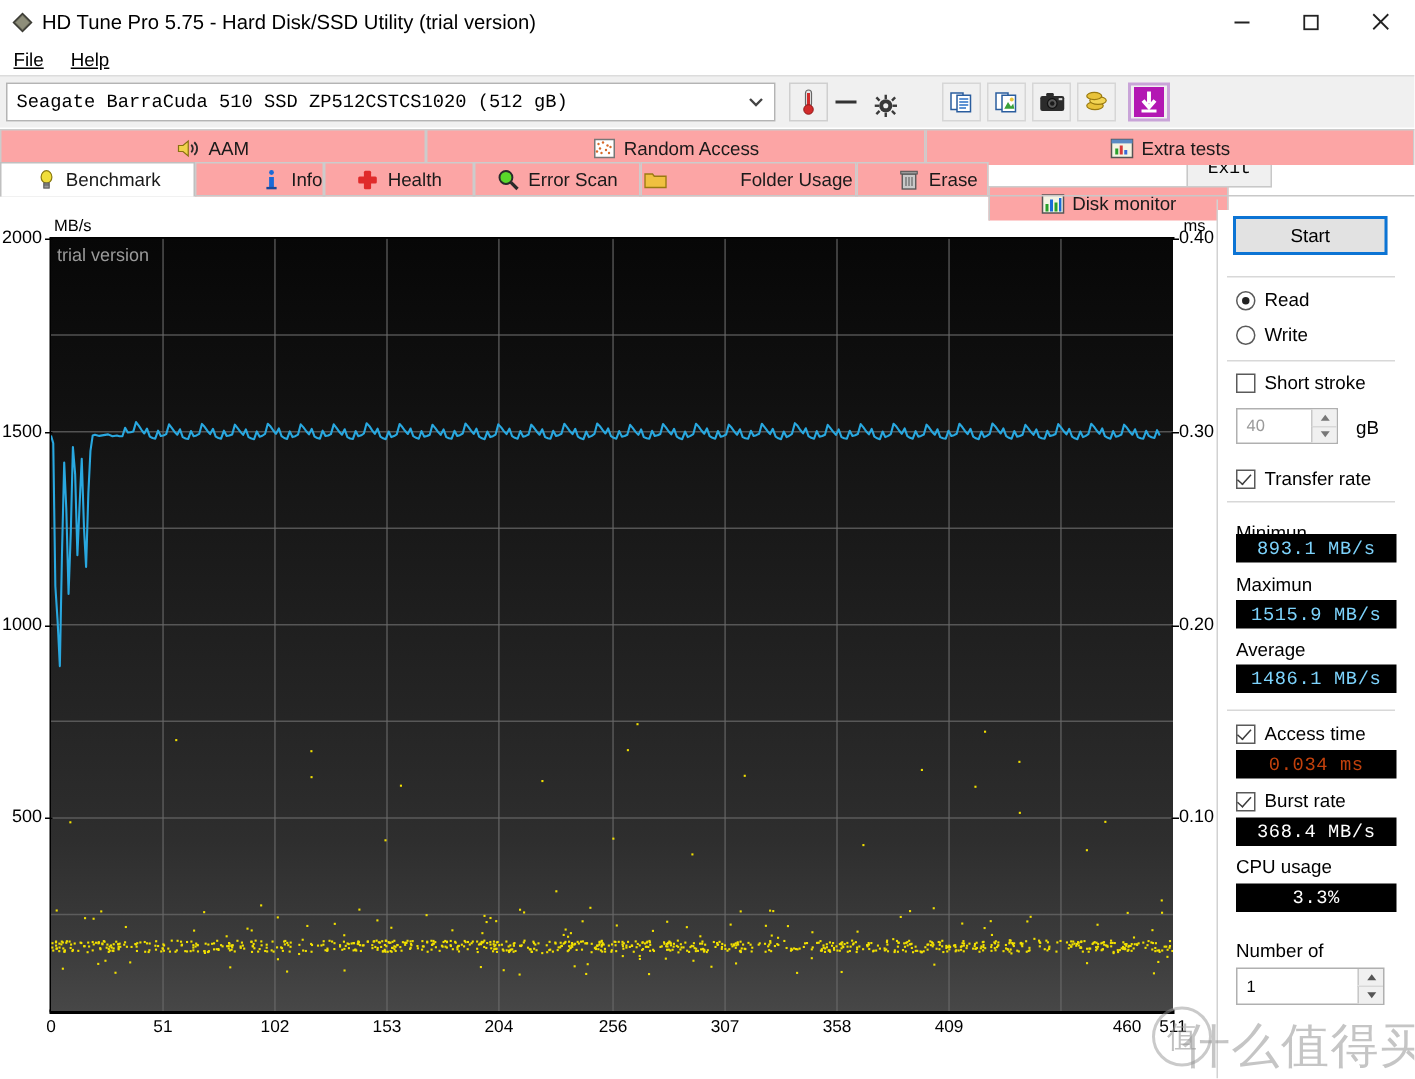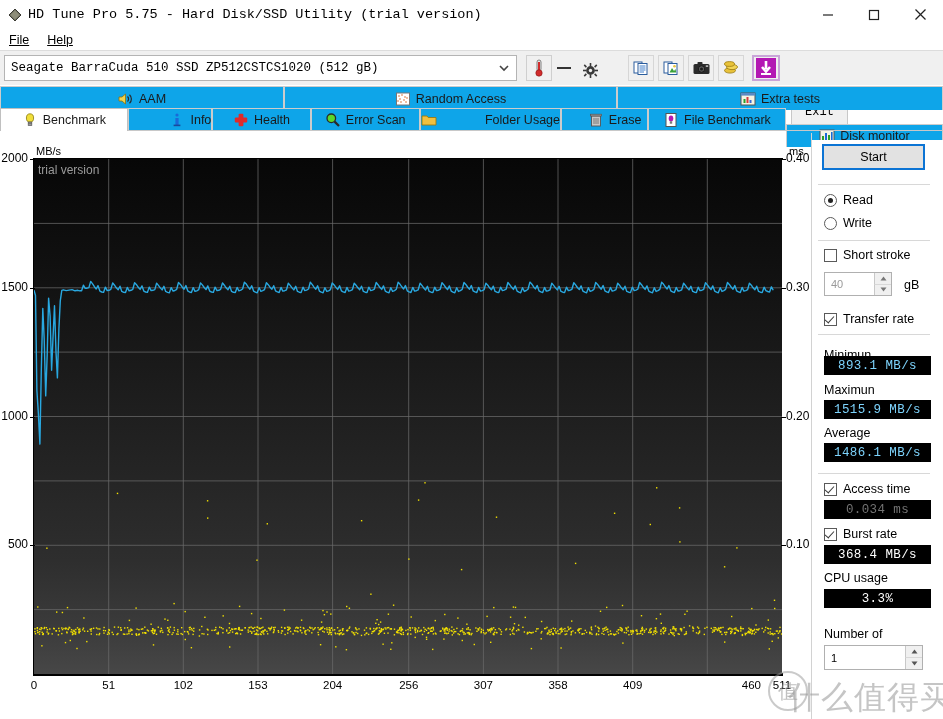--- a/index.html
+++ b/index.html
@@ -19,21 +19,21 @@
     position: absolute; left: 0; top: 0; width: 943px; height: 29px;
     background: #ffffff;
     display: flex; align-items: center;
   }
   .title-icon {
     width: 16px; height: 16px; margin-left: 7px; margin-right: 5px;
     flex: 0 0 auto; position: relative;
   }
   .title-text {
     font-size: 13.5px; color: #000; white-space: nowrap;
-    font-family: Liberation Mono, monospace;
+    font-family: Liberation Sans, sans-serif;
   }
   .win-buttons { position: absolute; right: 0; top: 0; height: 29px; display: flex; }
   .win-btn {
     width: 46px; height: 29px; display: flex; align-items: center; justify-content: center;
     background: transparent;
   }
   .win-btn svg { display: block; }
 
   
   .menubar {
@@ -87,21 +87,21 @@
     display: flex;
   }
   .tabrow-bot {
     position: absolute; left: 0; top: 108px; width: 943px; height: 23px;
     display: flex;
   }
   .tab {
     height: 100%;
     border: 1px solid #cccccc;
     border-bottom: none;
-    background: #0ea5e9;
+    background: #fca5a5;
     display: flex; align-items: center; justify-content: center;
     font-size: 12.5px; color: #1a1a1a; gap: 5px;
     position: relative;
   }
   .tab.active {
     background: #ffffff;
     border-color: #c0c0c0;
     z-index: 5;
   }
   .tab-icon { width: 16px; height: 16px; display: block; flex: 0 0 auto; }
@@ -202,21 +202,21 @@
     position: absolute; left: 12px; font-size: 12.5px; color: #000; white-space: nowrap;
   }
   .valbox {
     position: absolute; left: 12px; width: 107px; height: 19px;
     background: #000000;
     display: flex; align-items: center; justify-content: center;
     font-family: "Liberation Mono", monospace; font-size: 12.5px;
     letter-spacing: 0.4px;
   }
   .valbox.cyan { color: #7dd3fc; }
-  .valbox.yellow { color: #737373; }
+  .valbox.yellow { color: #c2410c; }
   .valbox.white { color: #ffffff; }
   .spin {
     position: absolute; width: 68px; height: 24px;
     background: #fff; border: 1px solid #b0b0b0; display: flex; align-items: center;
   }
   .spin .sv { padding-left: 6px; font-size: 11px; }
   .spin-btns {
     position: absolute; right: 0px; top: 0px; width: 17px; height: 100%;
     display: flex; flex-direction: column;
   }
@@ -469,30 +469,20 @@
           <rect x="3.5" y="4" width="9" height="10" fill="#c8c8c8" stroke="#555" stroke-width="0.9"></rect>
           <rect x="2.5" y="2.2" width="11" height="1.8" fill="#999" stroke="#555" stroke-width="0.7"></rect>
           <g stroke="#666" stroke-width="0.8">
               <line x1="6" y1="6" x2="6" y2="12"></line>
               <line x1="8" y1="6" x2="8" y2="12"></line>
               <line x1="10" y1="6" x2="10" y2="12"></line>
             </g>
         </svg>
       </span>
       <span class="tab-label">Erase</span>
-    </div>
-    <div class="tab" style="width:140px;">
-      <span class="tab-icon">
-        <svg width="16" height="16" viewBox="0 0 16 16">
-          <rect x="3" y="1.5" width="10" height="13" fill="#fff" stroke="#555" stroke-width="1"></rect>
-          <ellipse cx="8" cy="6.5" rx="2.3" ry="2.9" fill="#b317b3"></ellipse>
-          <rect x="6.8" y="9.3" width="2.4" height="2.4" fill="#7a7a7a"></rect>
-        </svg>
-      </span>
-      <span class="tab-label">File Benchmark</span>
     </div>
     <div class="tab" style="width:160px;margin-top:16px;">
       <span class="tab-icon">
         <svg width="16" height="16" viewBox="0 0 16 16">
           <rect x="1" y="2" width="14" height="12" fill="#f4f4e4" stroke="#555" stroke-width="1"></rect>
           <rect x="3" y="8" width="2" height="5" fill="#2aa02a"></rect>
           <rect x="6" y="5" width="2" height="8" fill="#1a6ad8"></rect>
           <rect x="9" y="7" width="2" height="6" fill="#2aa02a"></rect>
           <rect x="12" y="4" width="1.6" height="9" fill="#1a6ad8"></rect>
         </svg>

